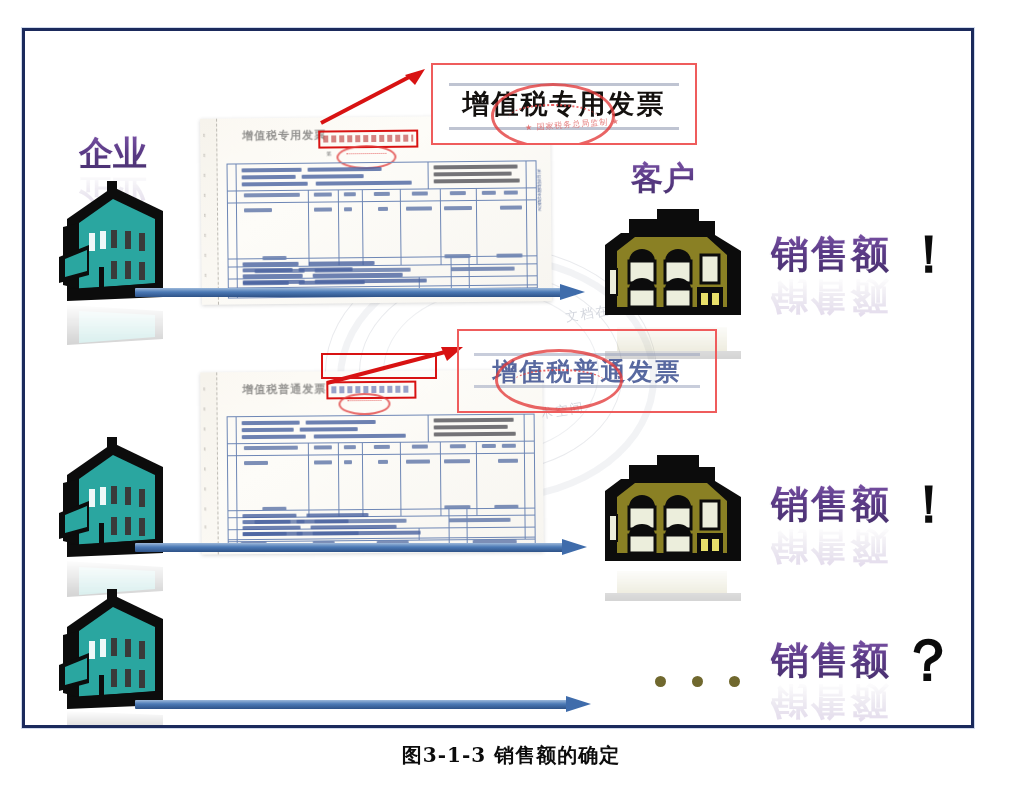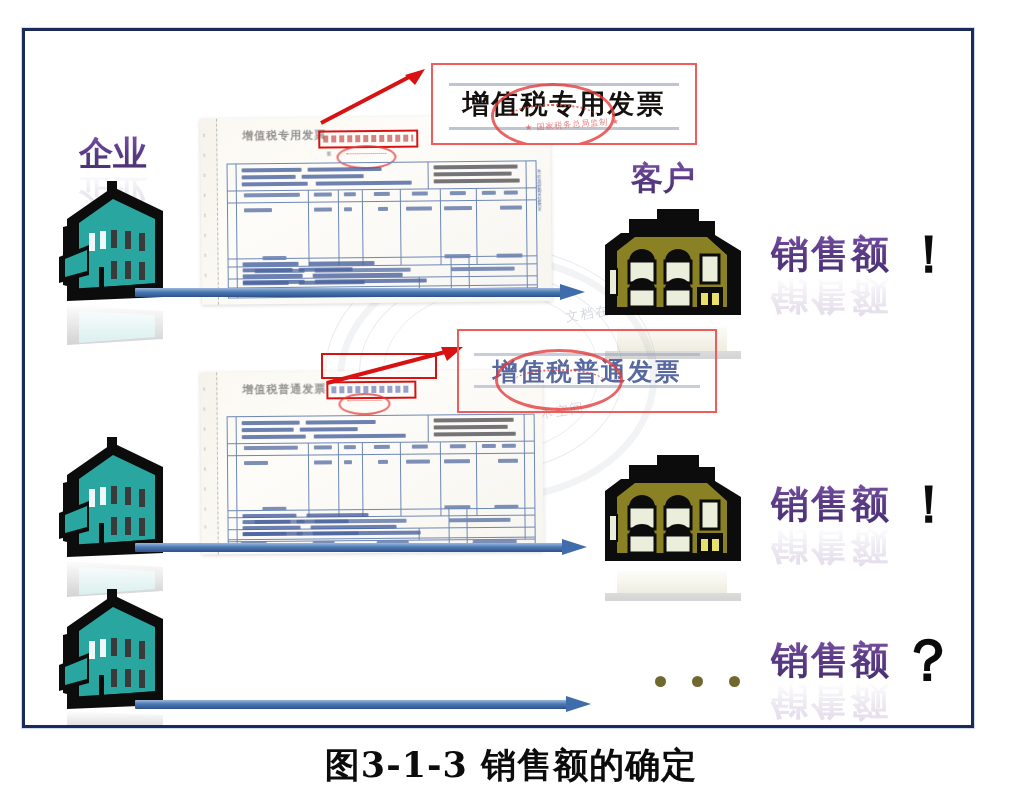--- a/index.html
+++ b/index.html
@@ -188,21 +188,21 @@
     border-top:8px solid transparent;border-bottom:8px solid transparent;
     border-left:25px solid #3f6cab;
   }
 
   
   .red-arrow{position:absolute;}
 
   
   #caption{
     position:absolute;left:0;right:0;top:742px;text-align:center;
-    font-family:"DejaVu Serif",serif;font-weight:bold;font-size:35px;
+    font-family:"DejaVu Serif",serif;font-weight:bold;font-size:20px;
     color:#0c0c0c;letter-spacing:1px;
   }
 </style>
 </head>
 <body>
 
 <div id="figure-frame">
 
   <div class="watermark" id="wm-main">
     <div class="ring r1"></div>

